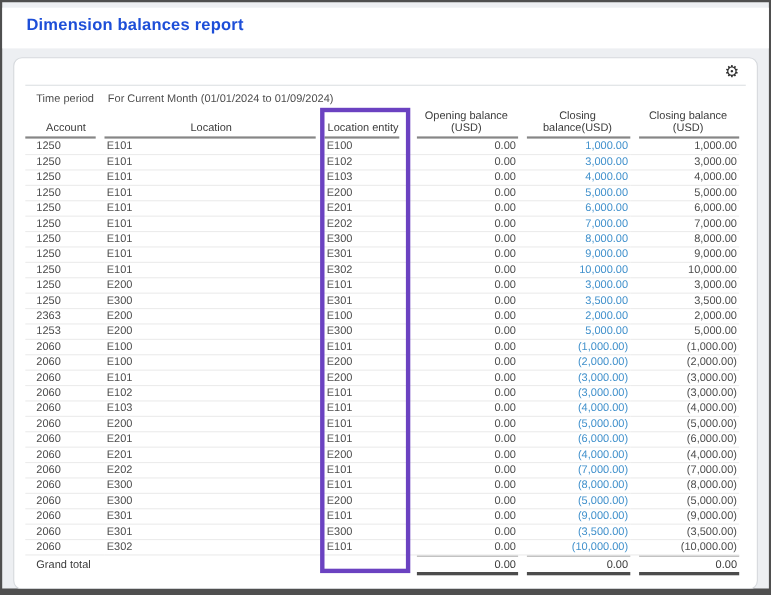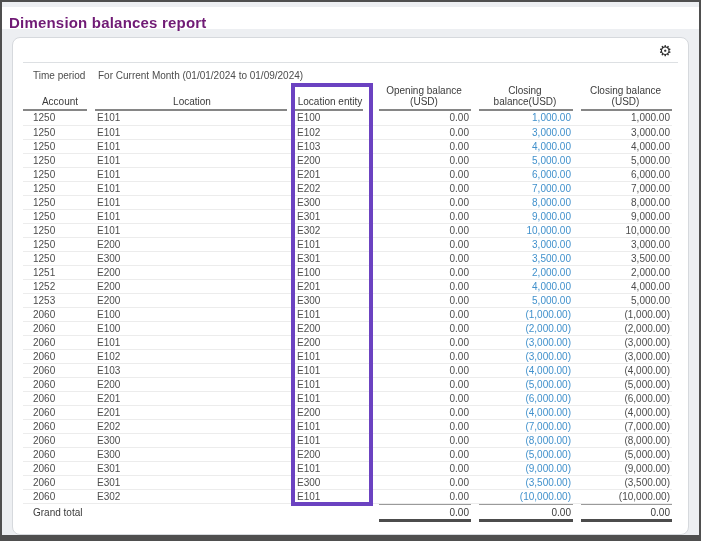--- a/index.html
+++ b/index.html
@@ -11,26 +11,26 @@
   .frame {
     width:701px; height:541px;
     border:2px solid #4f4f4f;
     border-bottom-width:6px;
     background:#edeff2;
     overflow:hidden;
   }
   .titlebar {
     margin-top:5px;
     background:#ffffff;
-    height:22px;
+    height:37px;
     line-height:31px;
-    padding:0 7px;
+    padding:0 22px;
     font-size:15px;
     font-weight:bold;
-    color:#701a75;
+    color:#1d4ed8;
     letter-spacing:.2px;
   }
   .card {
     background:#ffffff;
     border:1px solid #d6d9dd;
     border-radius:8px;
     margin:8px 10px 0 10px;
     overflow:hidden;
   }
   .toolbar {
@@ -248,34 +248,26 @@
             </tr>
             <tr>
               <td class="c-acct">1250</td>
               <td class="c-loc">E300</td>
               <td class="c-aff">E301</td>
               <td class="num">0.00</td>
               <td class="num"><span class="drill-link">3,500.00</span></td>
               <td class="num">3,500.00</td>
             </tr>
             <tr>
-              <td class="c-acct">1251</td>
+              <td class="c-acct">2363</td>
               <td class="c-loc">E200</td>
               <td class="c-aff">E100</td>
               <td class="num">0.00</td>
               <td class="num"><span class="drill-link">2,000.00</span></td>
               <td class="num">2,000.00</td>
-            </tr>
-            <tr>
-              <td class="c-acct">1252</td>
-              <td class="c-loc">E200</td>
-              <td class="c-aff">E201</td>
-              <td class="num">0.00</td>
-              <td class="num"><span class="drill-link">4,000.00</span></td>
-              <td class="num">4,000.00</td>
             </tr>
             <tr>
               <td class="c-acct">1253</td>
               <td class="c-loc">E200</td>
               <td class="c-aff">E300</td>
               <td class="num">0.00</td>
               <td class="num"><span class="drill-link">5,000.00</span></td>
               <td class="num">5,000.00</td>
             </tr>
             <tr>

